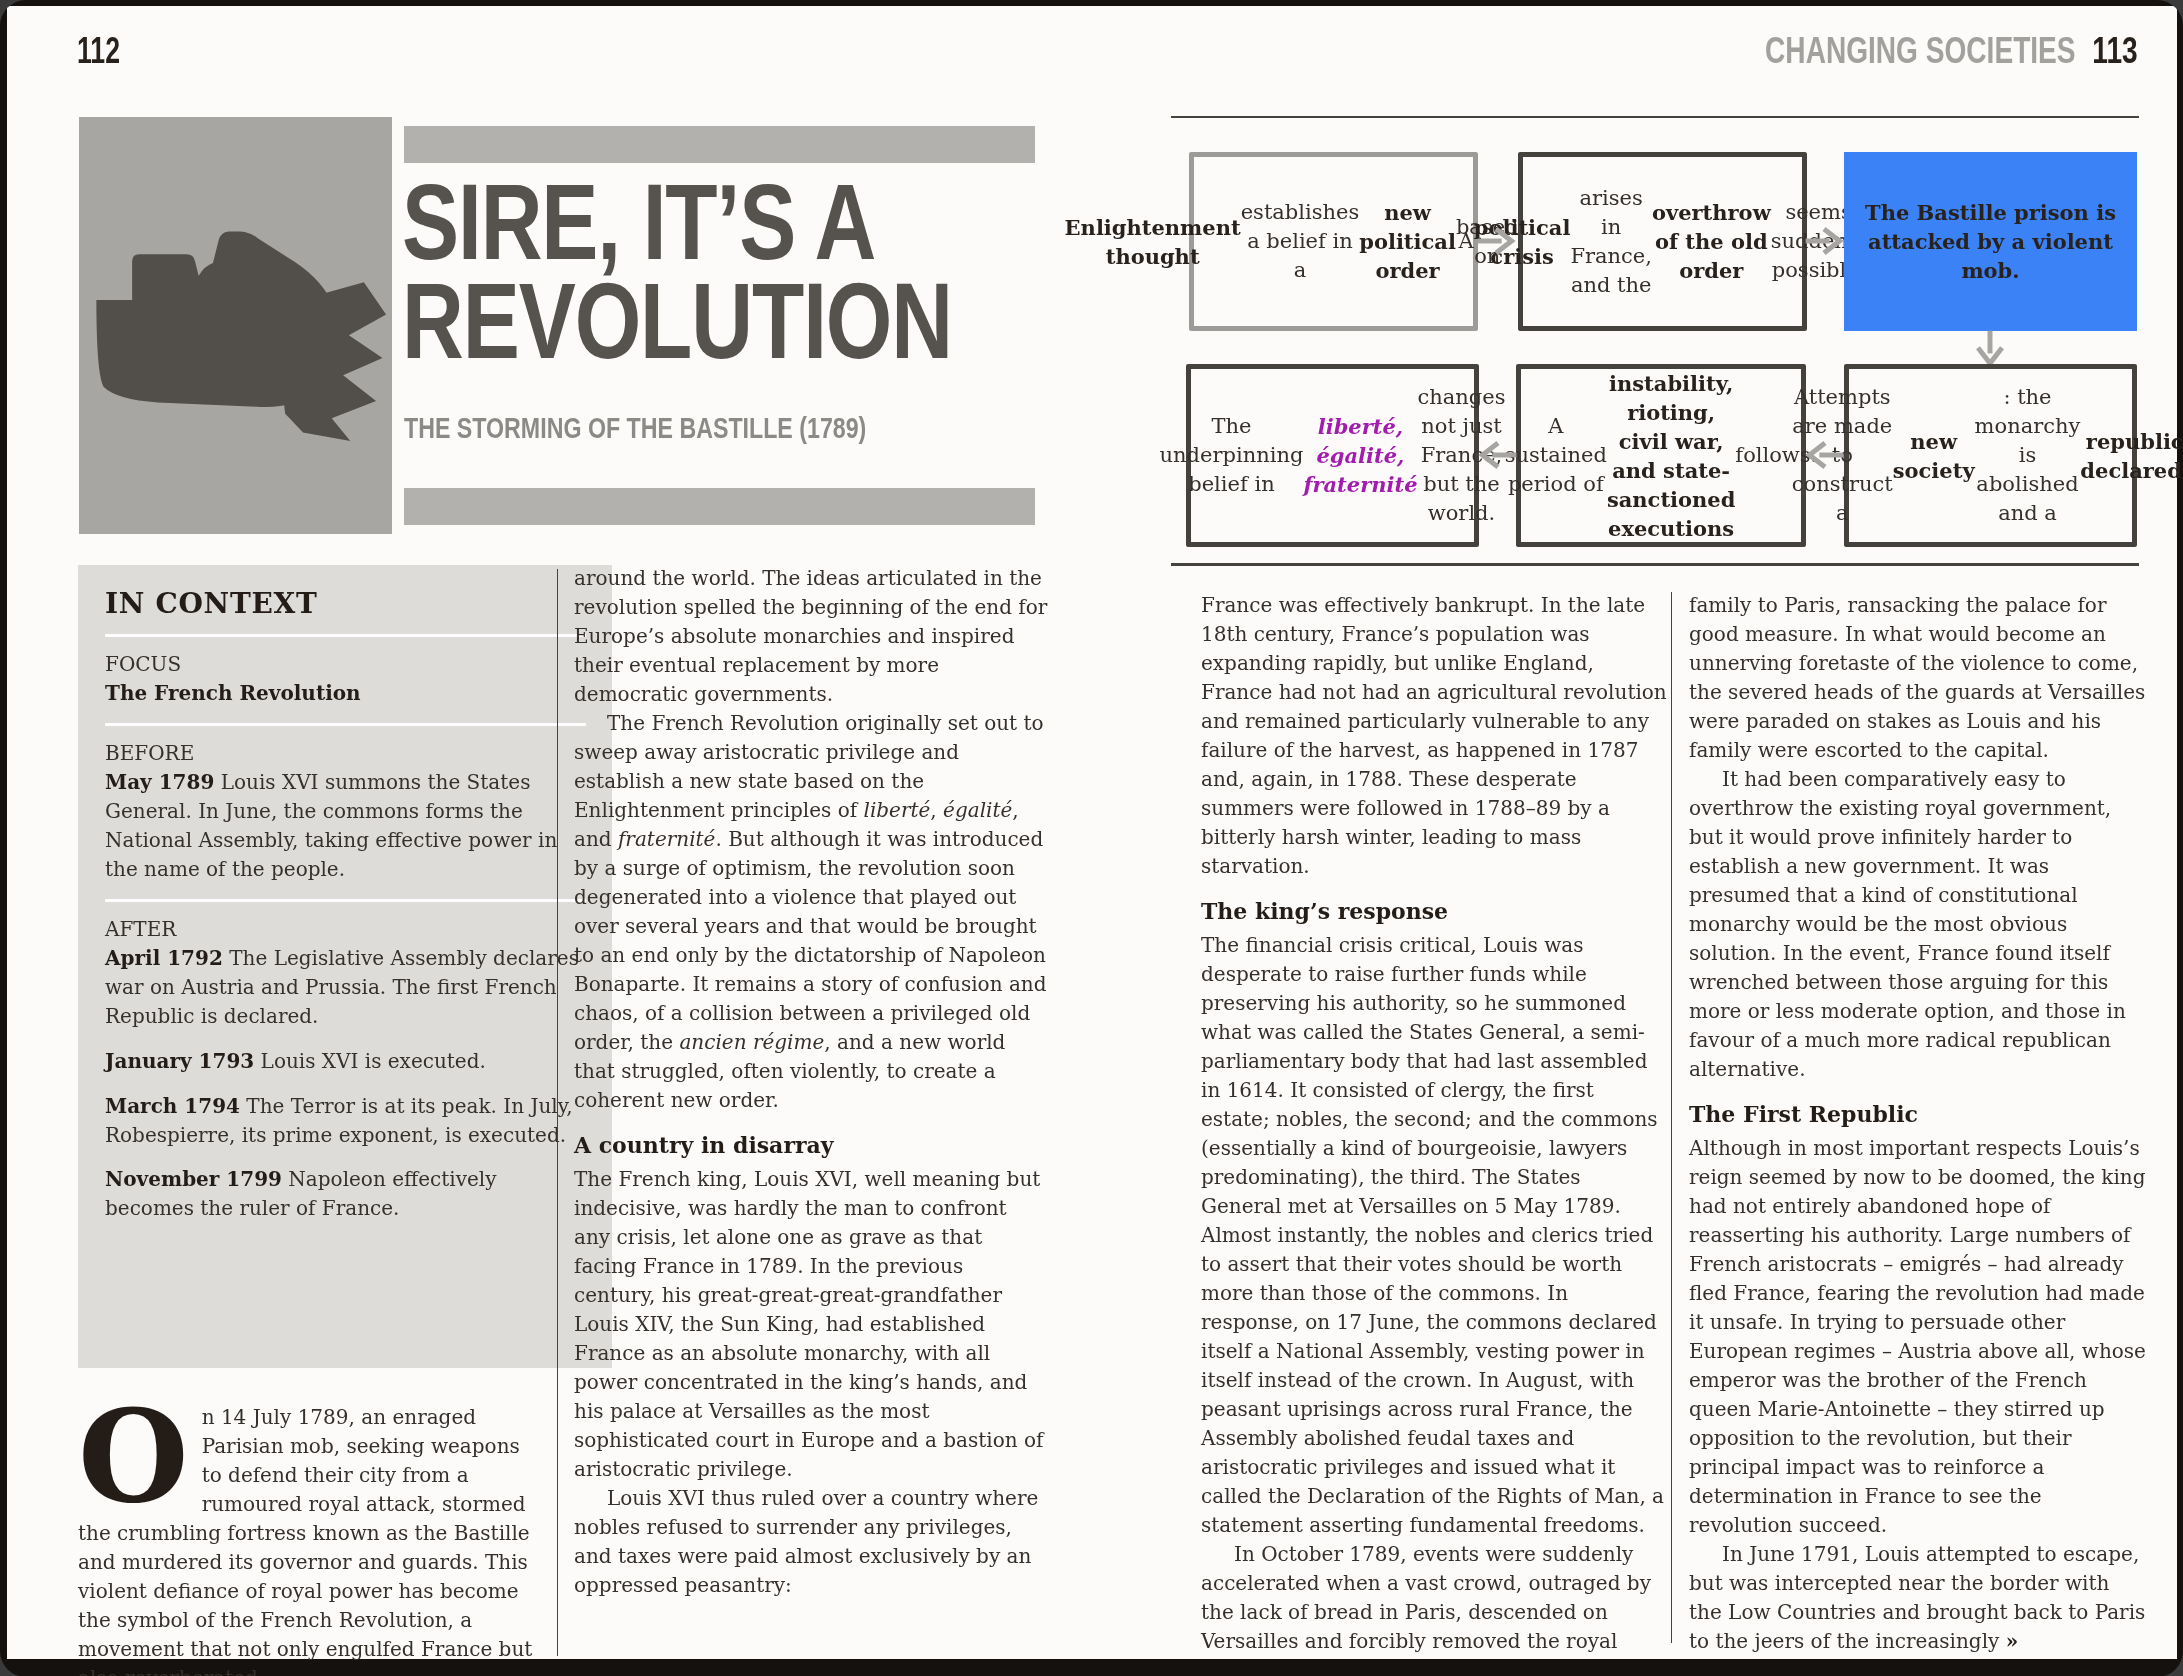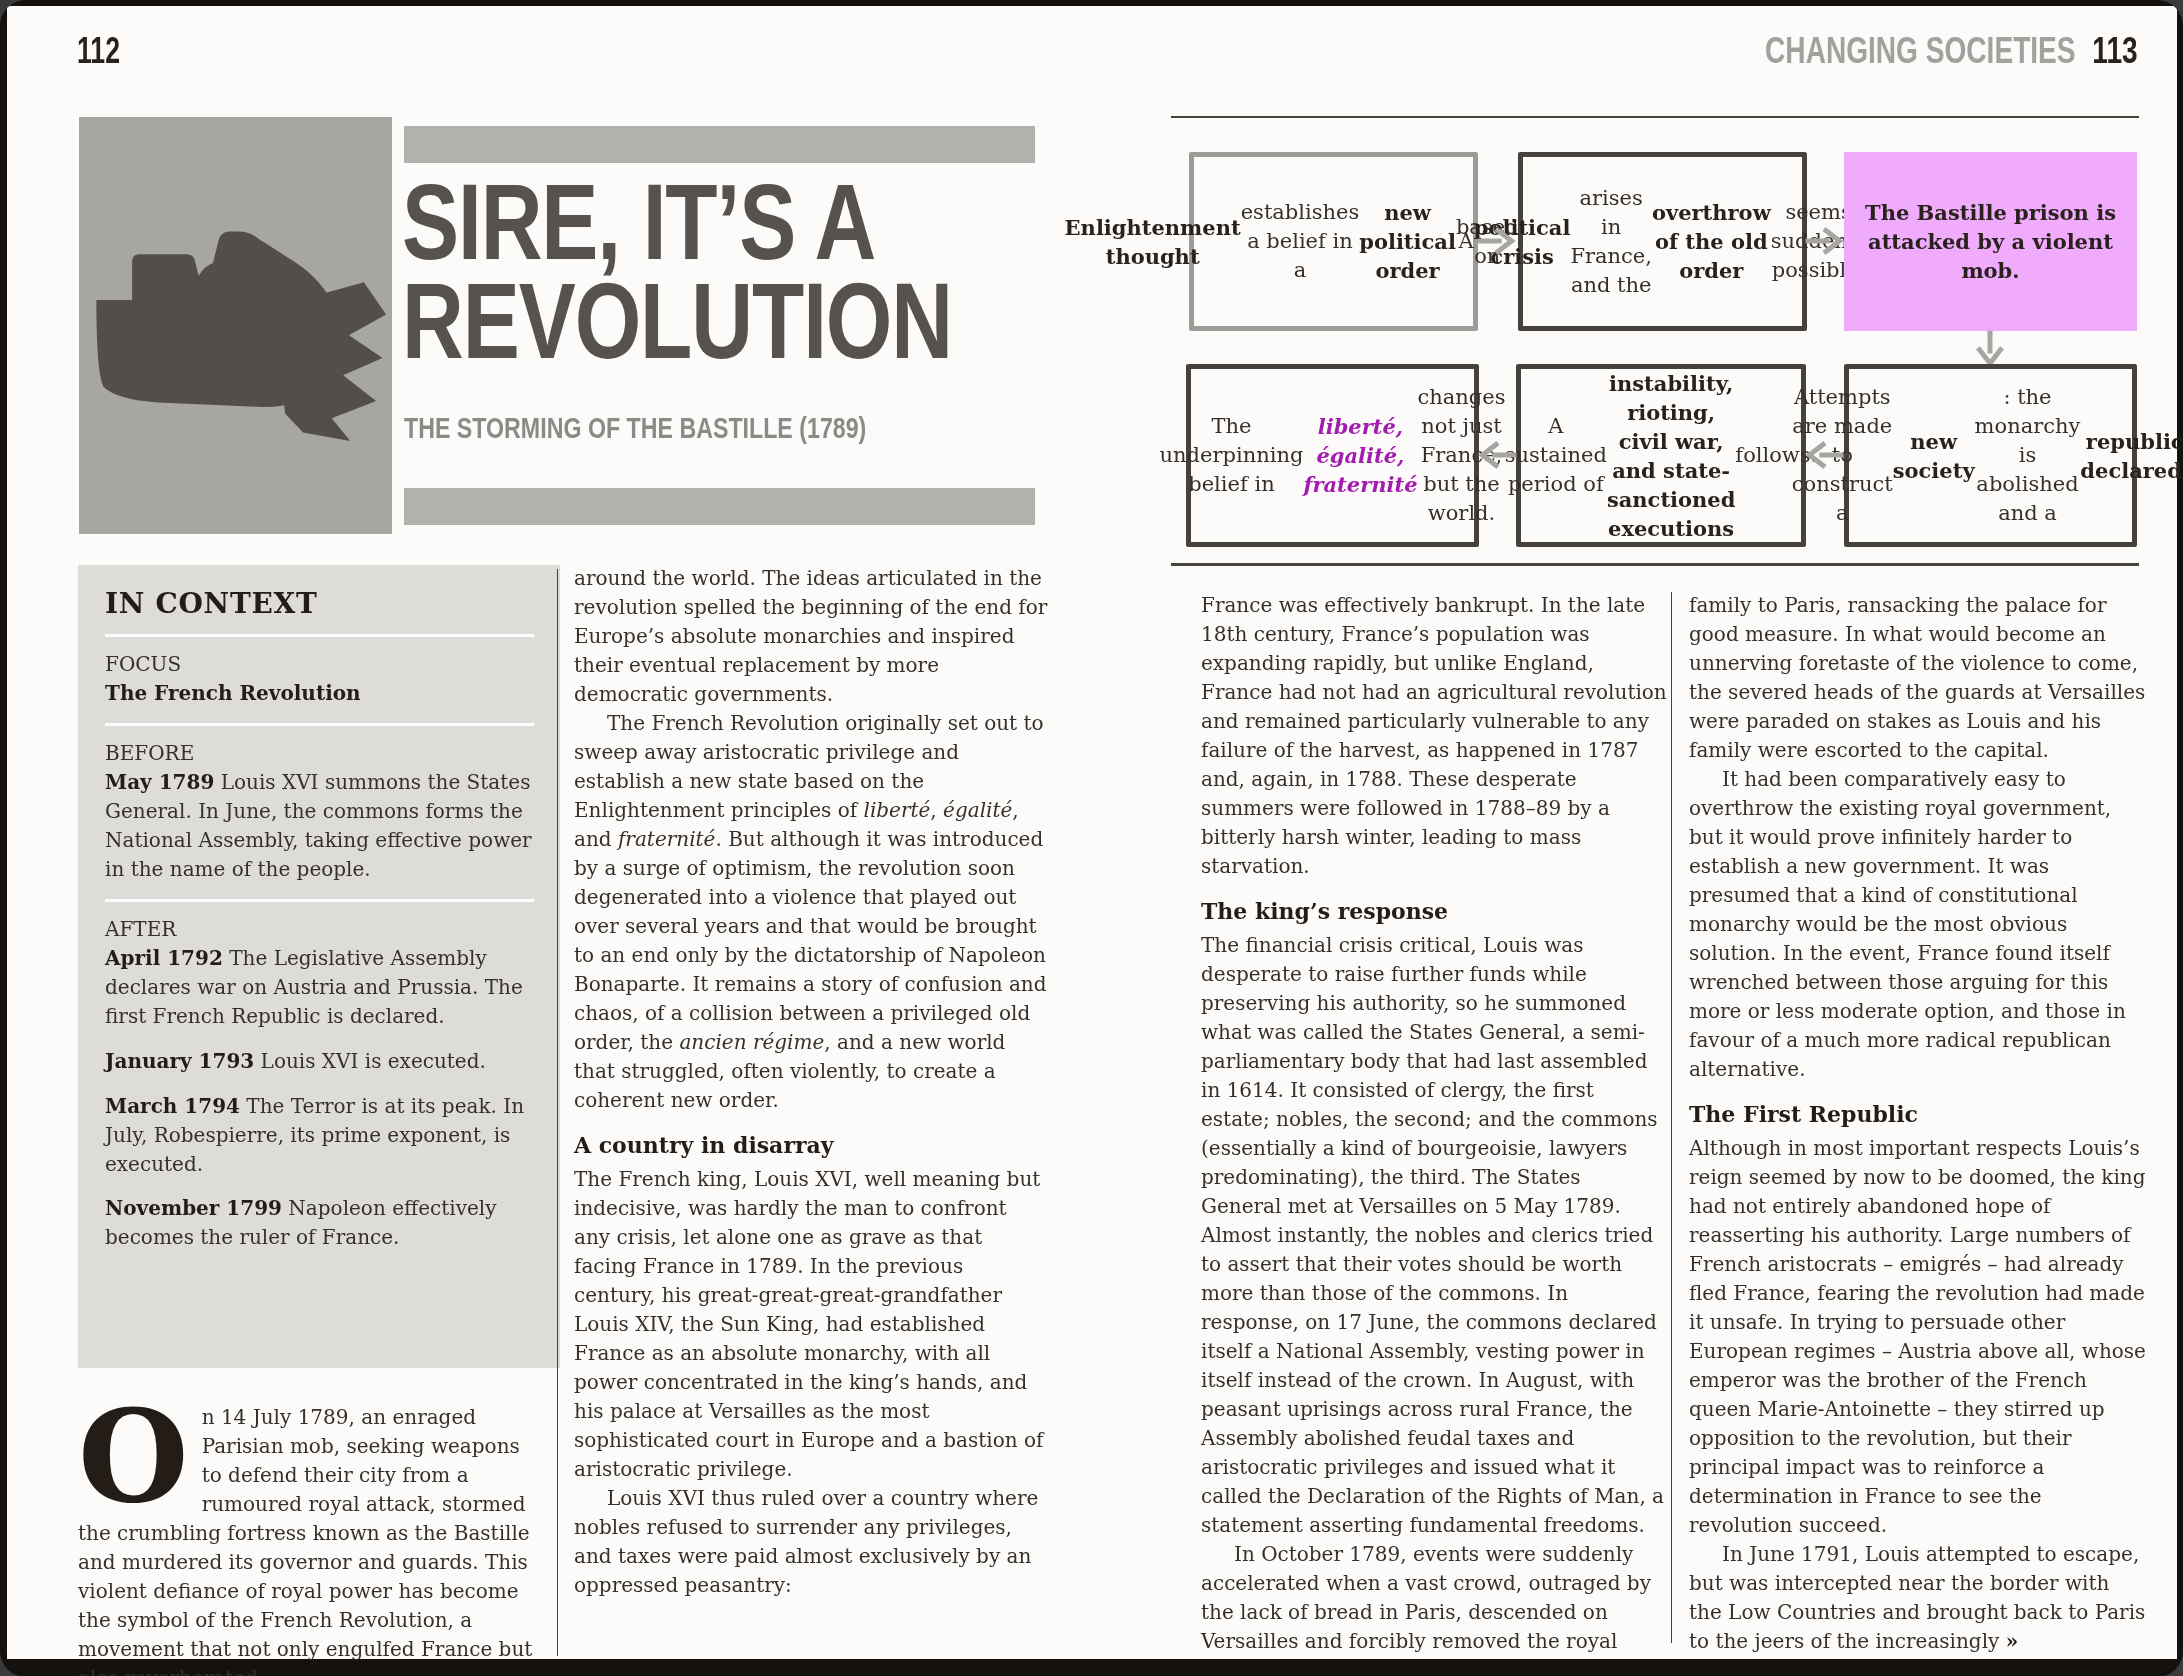--- a/index.html
+++ b/index.html
@@ -44,21 +44,21 @@
   .seg-b{font-weight:bold;color:#29221c;}
   .seg-i{font-style:italic;}
   .seg-bi{font-weight:bold;font-style:italic;color:#a21caf;}
   .contmark{font-weight:bold;color:#241d17;}
 
   
   .fc-box{box-sizing:border-box;display:flex;align-items:center;justify-content:center;text-align:center;
           font-size:21px;line-height:29px;color:#35302b;padding:11.4px 18.6px;background:#fcfbf9;}
   .fc-outline-dark{border:5.7px solid #45413c;border-radius:2.1px;}
   .fc-outline-gray{border:5.7px solid #9d9b98;border-radius:2.1px;}
-  .fc-filled{background:#f0abfc;color:#29221c;font-weight:bold;}
+  .fc-filled{background:#3b82f6;color:#29221c;font-weight:bold;}
   .illus-box{background:#a8a6a3;}
 </style>
 </head>
 <body>
 
 <div class="spread">
   <div class="paper"></div>
 
   <div class="abs pagenum" style="left:77px;top:30px;">112</div>
 
@@ -70,21 +70,21 @@
   </div>
 
   <div class="abs title-bar" style="left:404px;top:126px;"></div>
   <div class="abs big-title" style="left:402px;top:173px;">
     <div>SIRE, IT’S A</div>
     <div>REVOLUTION</div>
   </div>
   <div class="abs sub-title" style="left:404px;top:412px;">THE STORMING OF THE BASTILLE (1789)</div>
   <div class="abs title-bar" style="left:404px;top:488px;"></div>
 
-  <div class="abs sidebar" style="left:78px;top:565px;width:482px;height:803px;">
+  <div class="abs sidebar" style="left:78px;top:565px;width:534px;height:803px;">
     <h2>IN CONTEXT</h2>
     <div class="side-rule"></div>
     <p class="side-label">FOCUS</p>
     <p class="side-item focus">The French Revolution</p>
     <div class="side-rule"></div>
     <p class="side-label">BEFORE</p>
     <p class="side-item"><b>May 1789</b><span> Louis XVI summons the States General. In June, the commons forms the National Assembly, taking effective power in the name of the people.</span></p>
     <div class="side-rule"></div>
     <p class="side-label">AFTER</p>
     <p class="side-item"><b>April 1792</b><span> The Legislative Assembly declares war on Austria and Prussia. The first French Republic is declared.</span></p>

